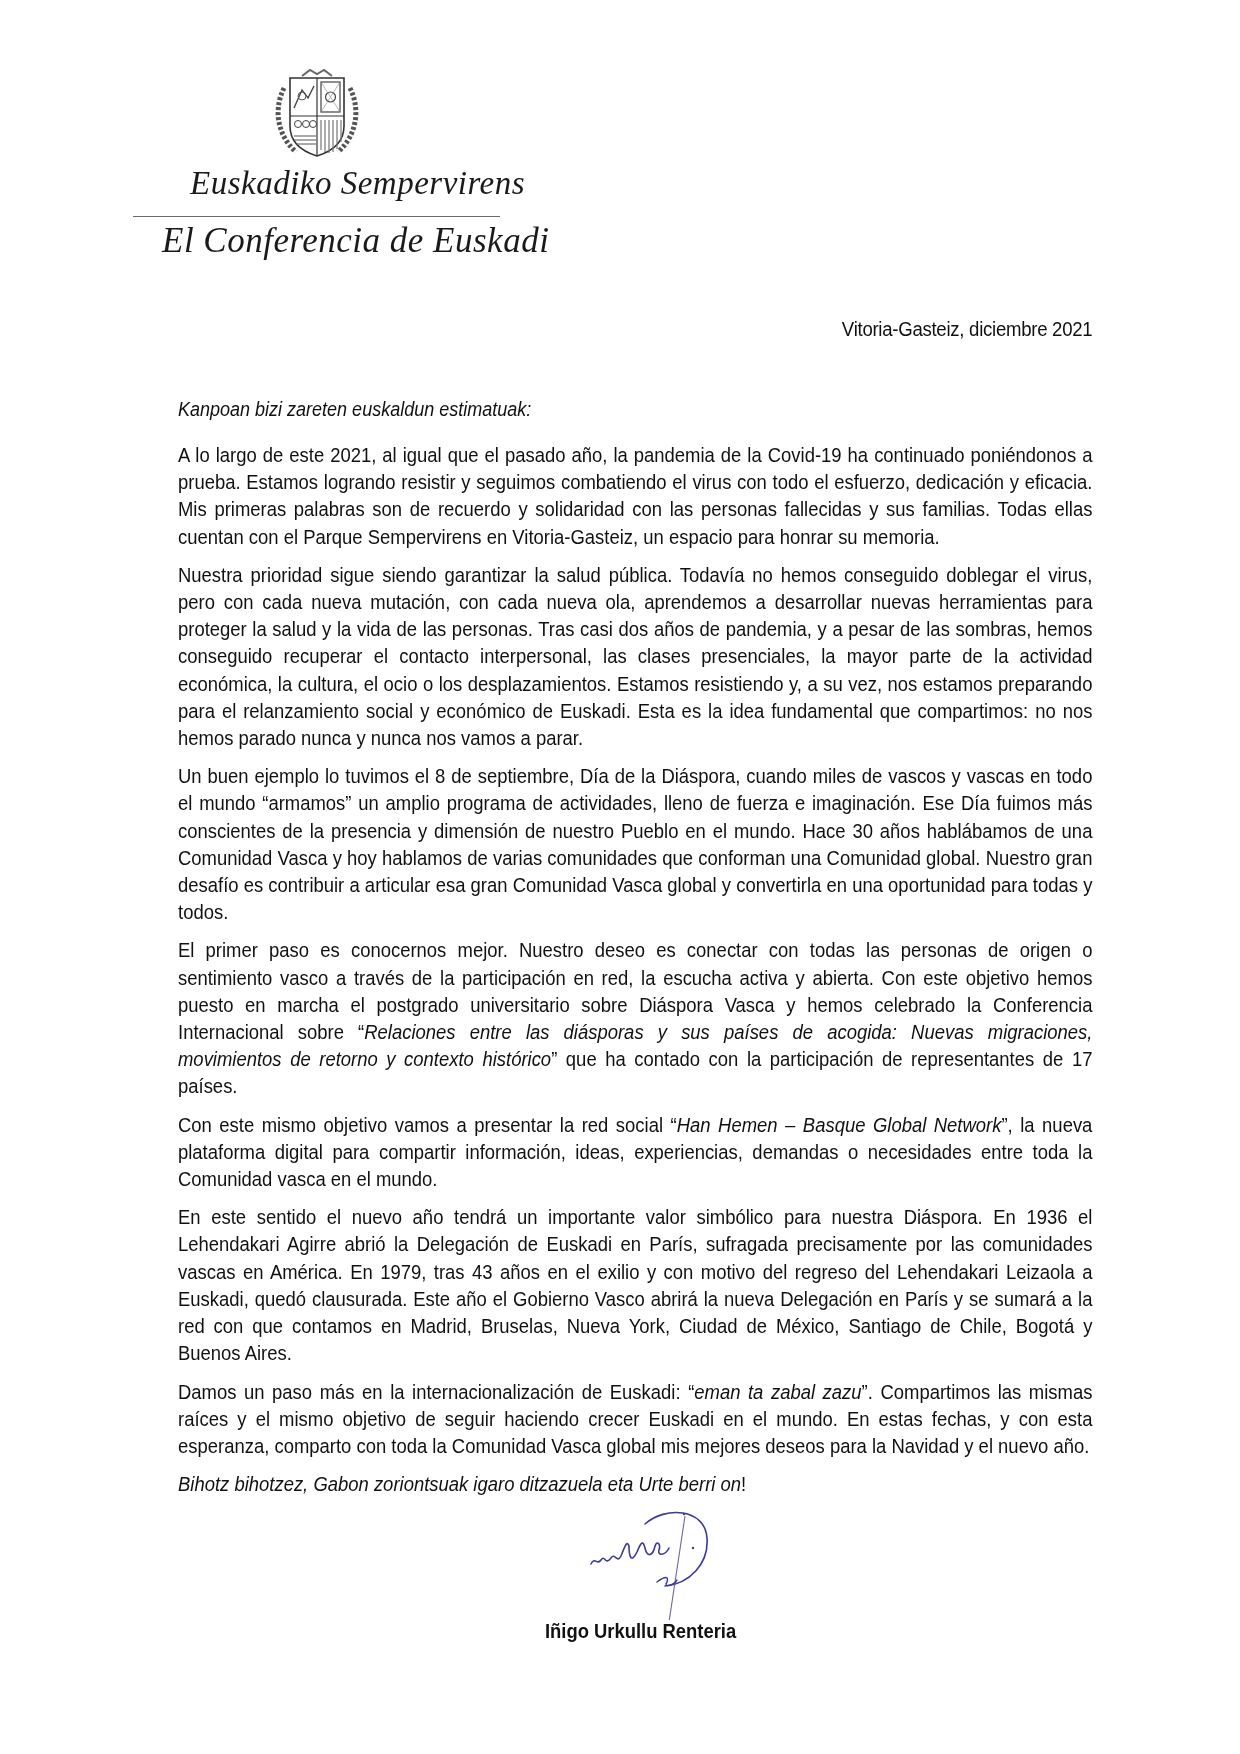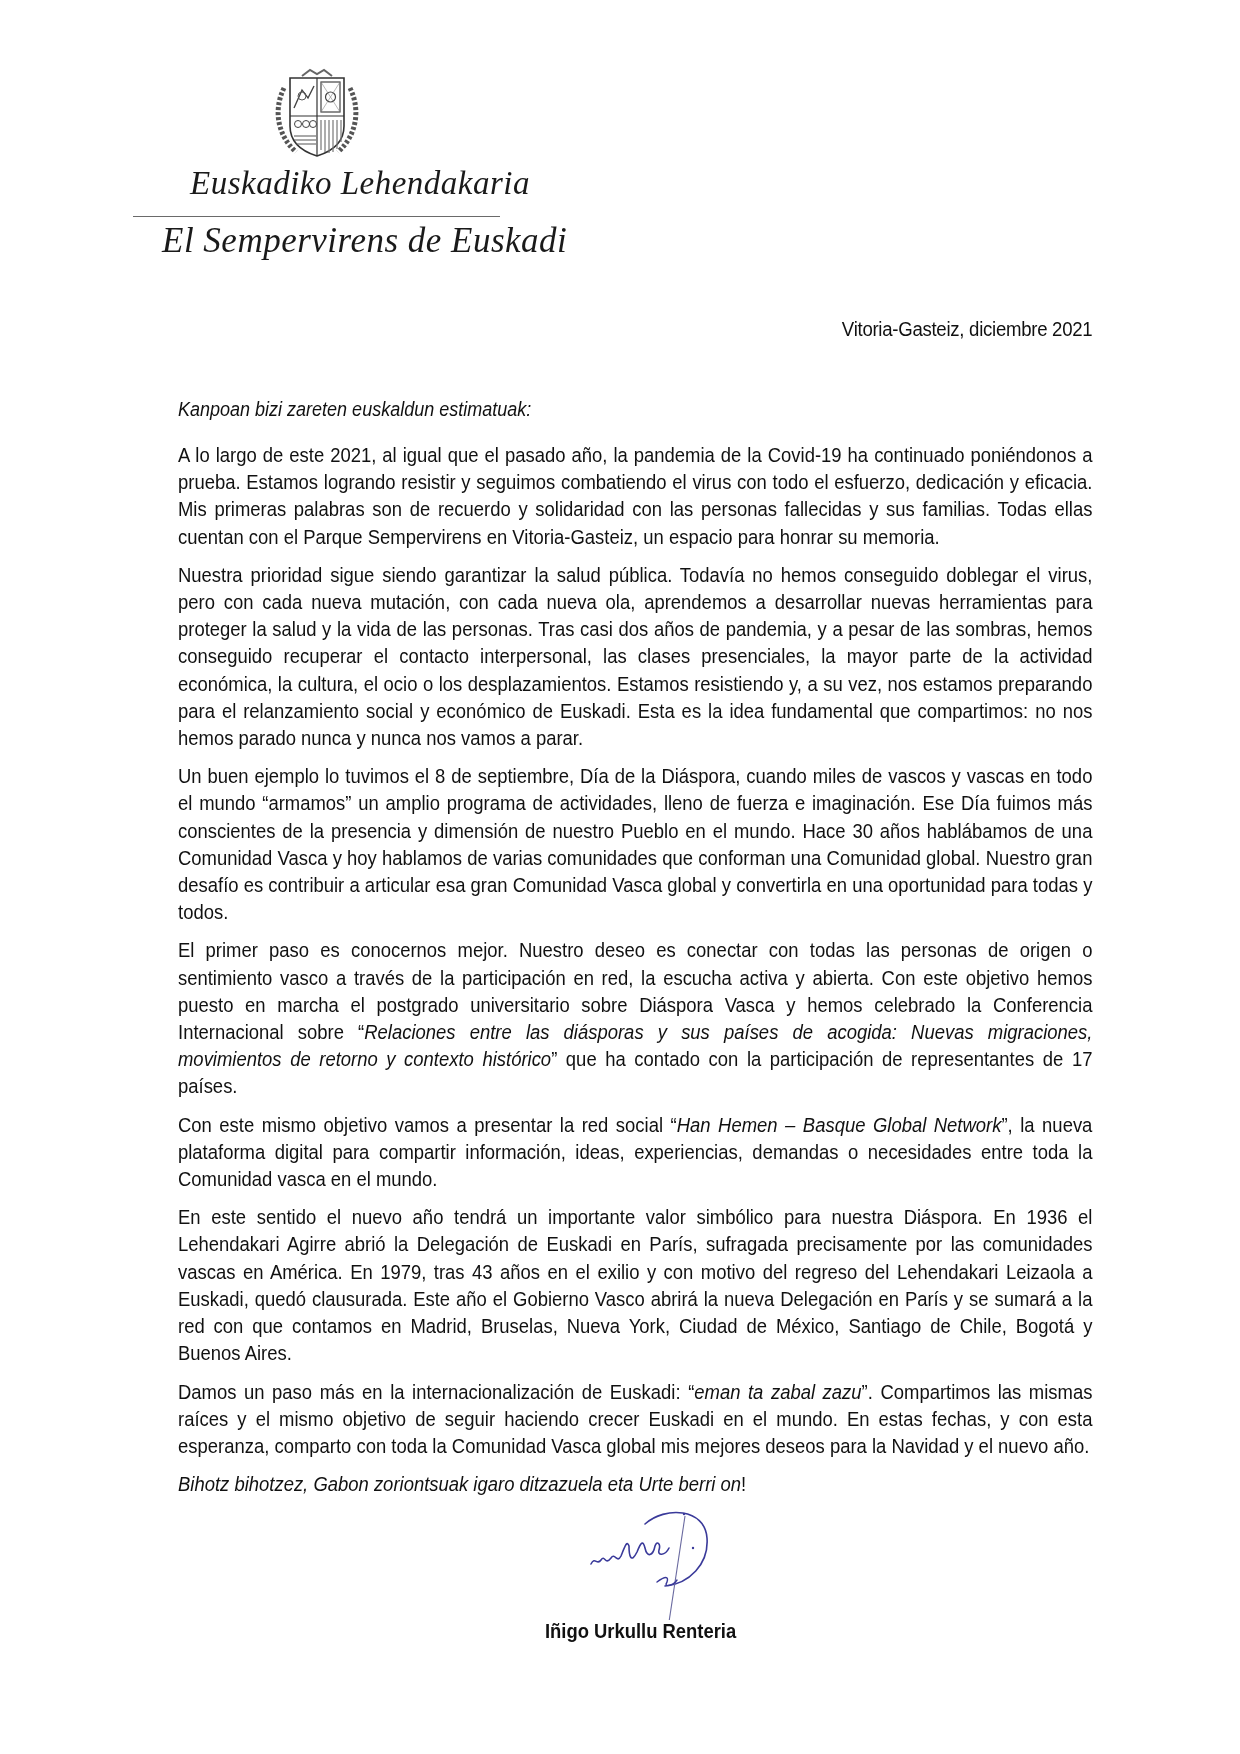--- a/index.html
+++ b/index.html
@@ -58,23 +58,23 @@
     <path d="M49 14 L68 44 M68 14 L49 44" stroke="#888" stroke-width="0.6"></path>
 
     <circle cx="26" cy="56" r="3.5" fill="none" stroke="#444"></circle>
     <circle cx="34" cy="56" r="3.5" fill="none" stroke="#444"></circle>
     <circle cx="41" cy="56" r="3.5" fill="none" stroke="#444"></circle>
     <path d="M22 68 H44 M22 72 H44 M24 76 H44" stroke="#555" stroke-width="1.2"></path>
 
     <path d="M49 52 V82 M53 52 V84 M57 52 V85 M61 52 V84 M65 52 V81 M69 52 V74" stroke="#777" stroke-width="1.2"></path>
   </svg>
 </div>
-<div class="lh-line1">Euskadiko Lehendakaria</div>
+<div class="lh-line1">Euskadiko Sempervirens</div>
 <div class="lh-rule"></div>
-<div class="lh-line2">El Sempervirens de Euskadi</div>
+<div class="lh-line2">El Conferencia de Euskadi</div>
 
 <div class="date">Vitoria-Gasteiz, diciembre 2021</div>
 
 <div class="greeting">Kanpoan bizi zareten euskaldun estimatuak:</div>
 
 <div class="body">
   <p class="para"><span>A lo largo de este 2021, al igual que el pasado año, la pandemia de la Covid-19 ha continuado poniéndonos a prueba. Estamos logrando resistir y seguimos combatiendo el virus con todo el esfuerzo, dedicación y eficacia. Mis primeras palabras son de recuerdo y solidaridad con las personas fallecidas y sus familias. Todas ellas cuentan con el Parque Sempervirens en Vitoria-Gasteiz, un espacio para honrar su memoria.</span></p>
   <p class="para"><span>Nuestra prioridad sigue siendo garantizar la salud pública. Todavía no hemos conseguido doblegar el virus, pero con cada nueva mutación, con cada nueva ola, aprendemos a desarrollar nuevas herramientas para proteger la salud y la vida de las personas. Tras casi dos años de pandemia, y a pesar de las sombras, hemos conseguido recuperar el contacto interpersonal, las clases presenciales, la mayor parte de la actividad económica, la cultura, el ocio o los desplazamientos. Estamos resistiendo y, a su vez, nos estamos preparando para el relanzamiento social y económico de Euskadi. Esta es la idea fundamental que compartimos: no nos hemos parado nunca y nunca nos vamos a parar.</span></p>
   <p class="para"><span>Un buen ejemplo lo tuvimos el 8 de septiembre, Día de la Diáspora, cuando miles de vascos y vascas en todo el mundo “armamos” un amplio programa de actividades, lleno de fuerza e imaginación. Ese Día fuimos más conscientes de la presencia y dimensión de nuestro Pueblo en el mundo. Hace 30 años hablábamos de una Comunidad Vasca y hoy hablamos de varias comunidades que conforman una Comunidad global. Nuestro gran desafío es contribuir a articular esa gran Comunidad Vasca global y convertirla en una oportunidad para todas y todos.</span></p>
   <p class="para"><span>El primer paso es conocernos mejor. Nuestro deseo es conectar con todas las personas de origen o sentimiento vasco a través de la participación en red, la escucha activa y abierta. Con este objetivo hemos puesto en marcha el postgrado universitario sobre Diáspora Vasca y hemos celebrado la Conferencia Internacional sobre “</span><em>Relaciones entre las diásporas y sus países de acogida: Nuevas migraciones, movimientos de retorno y contexto histórico</em><span>” que ha contado con la participación de representantes de 17 países.</span></p>

